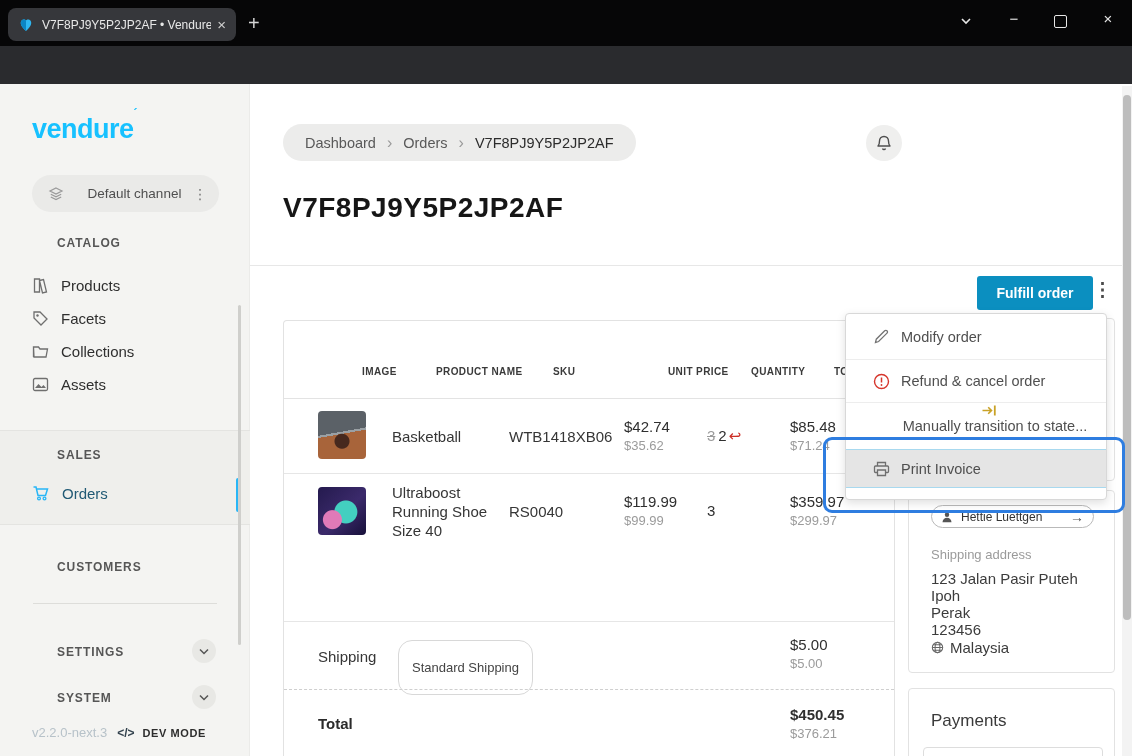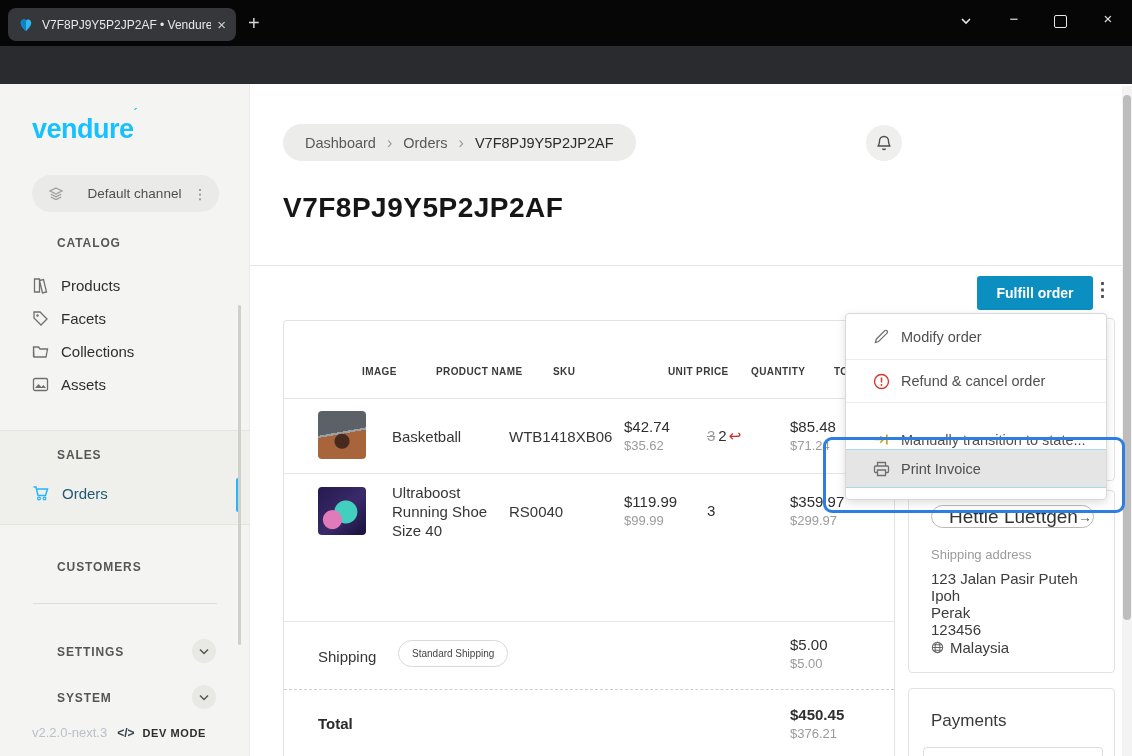--- a/index.html
+++ b/index.html
@@ -74,27 +74,27 @@
   .qty-new{color:#2f2f2f;margin-left:3px;}
   .qty-undo{color:#cc2f26;margin-left:2px;}
   .thumb{width:48px;height:48px;border-radius:4px;}
   .thumb-basketball{background:
      radial-gradient(circle at 50% 63%, #47291e 0 7px, rgba(0,0,0,0) 8px),
      linear-gradient(170deg, #5b6167 0 44%, #9aa0a4 44% 48%, #a8643a 48%);}
   .thumb-shoe{background:
      radial-gradient(circle at 30% 68%, #e07ab8 0 9px, rgba(0,0,0,0) 10px),
      radial-gradient(circle at 58% 52%, #43cfc0 0 11px, rgba(0,0,0,0) 12px),
      linear-gradient(135deg, #241a4e, #3b2a6b 55%, #17103a);}
-  .chip{display:inline-block;border:1px solid #d8d8d8;border-radius:14px;padding:7px 13px;
-    font-size:10px;color:#444;background:#fff;}
+  .chip{display:inline-block;border:1px solid #d8d8d8;border-radius:14px;padding:19px 13px;
+    font-size:13px;color:#444;background:#fff;}
   
   .rcard{left:658px;width:207px;}
   .custpill{left:22px;top:14px;width:163px;height:23px;border:1px solid #b9b9b9;border-radius:12px;
     display:flex;align-items:center;padding:0 9px;box-sizing:border-box;}
-  .custname{font-size:19px;color:#333;margin-left:8px;flex:1;white-space:nowrap;}
+  .custname{font-size:12px;color:#333;margin-left:8px;flex:1;white-space:nowrap;}
   .custarrow{color:#555;font-size:14px;}
   .shiplabel{left:22px;top:56px;font-size:13px;color:#9b9b9b;}
   .addr{left:22px;top:79px;font-size:15px;color:#3c3c3c;line-height:17px;}
   .country{display:flex;align-items:center;margin-top:1px;}
   .payh{left:22px;top:22px;font-size:17px;color:#3a3a3a;}
   
   .menu{left:595px;top:229px;width:262px;height:187px;background:#fff;border:1px solid #d8d8d8;
     border-radius:4px;box-shadow:0 3px 10px rgba(0,0,0,.13);box-sizing:border-box;z-index:5;}
   .mitem{position:absolute;left:0;width:260px;height:43px;display:flex;align-items:center;
     padding-left:27px;box-sizing:border-box;white-space:nowrap;}
@@ -397,21 +397,21 @@
             <circle cx="8.5" cy="12" r=".9" fill="#d6352b"></circle>
           </svg>
         <span class="mlabel">Refund &amp; cancel order</span>
       </div>
       <div class="mitem mdiv" style="top:0;height:46px;">
         <svg width="17" height="17" viewBox="0 0 17 17">
             <path d="M2.5 14.5l.8-3.3 8.4-8.4a1.6 1.6 0 0 1 2.3 0 1.6 1.6 0 0 1 0 2.3l-8.4 8.4z" fill="none" stroke="#747474" stroke-width="1.3"></path>
           </svg>
         <span class="mlabel">Modify order</span>
       </div>
-      <div class="mitem" style="top:104px;">
+      <div class="mitem" style="top:89px;flex-direction:column;">
         <svg width="17" height="15" viewBox="0 0 17 15">
             <path d="M1.5 7.5h9M7.2 4.2l3.3 3.3-3.3 3.3" fill="none" stroke="#c9a227" stroke-width="1.6"></path>
             <path d="M13.8 2.5v10" stroke="#c9a227" stroke-width="1.8"></path>
           </svg>
         <span class="mlabel">Manually transition to state...</span>
       </div>
       <div class="mitem mprint" style="top:135px;">
         <svg width="17" height="16" viewBox="0 0 17 16">
             <path d="M4.5 5V1.5h8V5" fill="none" stroke="#6f6f6f" stroke-width="1.3"></path>
             <rect x="1.5" y="5" width="14" height="6.5" rx="1" fill="none" stroke="#6f6f6f" stroke-width="1.3"></rect>

